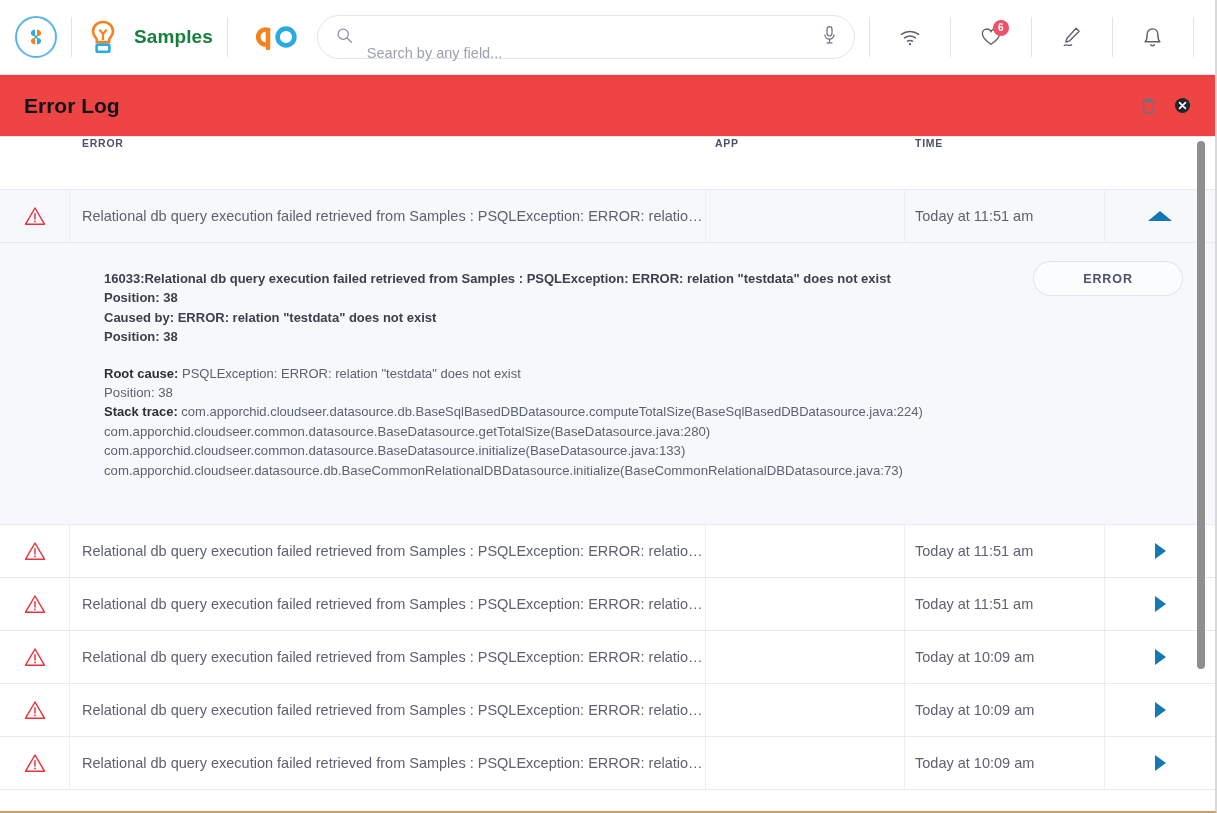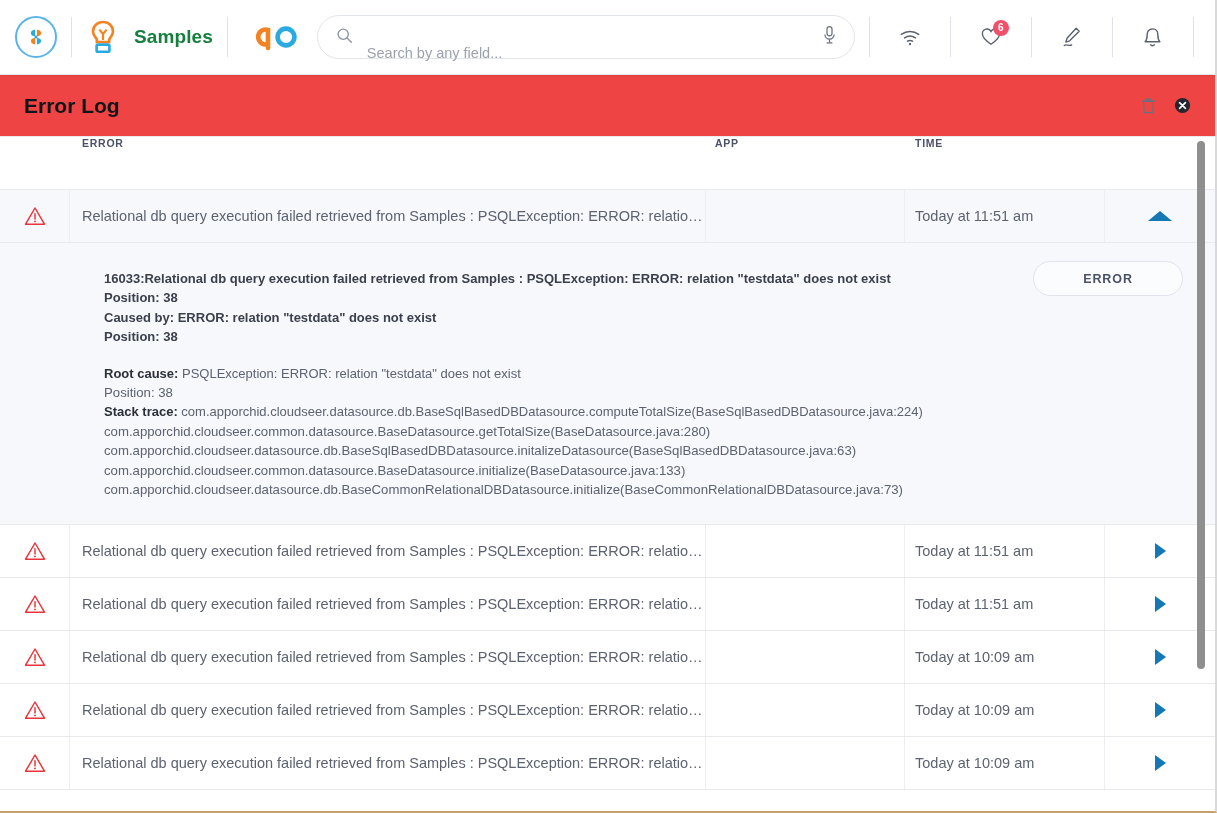--- a/index.html
+++ b/index.html
@@ -464,21 +464,20 @@
 
       <div class="d-line">
         <span class="d-lbl">Root cause:</span><span class="d-val"> PSQLException: ERROR: relation "testdata" does not exist</span>
       </div>
       <div class="st-line">Position: 38</div>
 
       <div class="d-line">
         <span class="d-lbl">Stack trace:</span><span class="d-val"> com.apporchid.cloudseer.datasource.db.BaseSqlBasedDBDatasource.computeTotalSize(BaseSqlBasedDBDatasource.java:224)</span>
       </div>
       <div class="st-line">com.apporchid.cloudseer.common.datasource.BaseDatasource.getTotalSize(BaseDatasource.java:280)</div>
-      <div class="st-line">com.apporchid.cloudseer.datasource.db.BaseSqlBasedDBDatasource.initalizeDatasource(BaseSqlBasedDBDatasource.java:63)</div>
       <div class="st-line">com.apporchid.cloudseer.common.datasource.BaseDatasource.initialize(BaseDatasource.java:133)</div>
       <div class="st-line">com.apporchid.cloudseer.datasource.db.BaseCommonRelationalDBDatasource.initialize(BaseCommonRelationalDBDatasource.java:73)</div>
     </div>
 
     <div class="row">
       <div class="cell col-icon b-right" style="justify-content:center">
         <svg width="22" height="20" viewBox="0 0 24 22">
           <path d="M12 2.2 L22.4 20 L1.6 20 Z" fill="none" stroke="#e8343a" stroke-width="1.6" stroke-linejoin="round"></path>
           <line x1="12" y1="8.6" x2="12" y2="14.4" stroke="#e8343a" stroke-width="1.6" stroke-linecap="round"></line>
           <circle cx="12" cy="17" r="1" fill="#e8343a"></circle>

